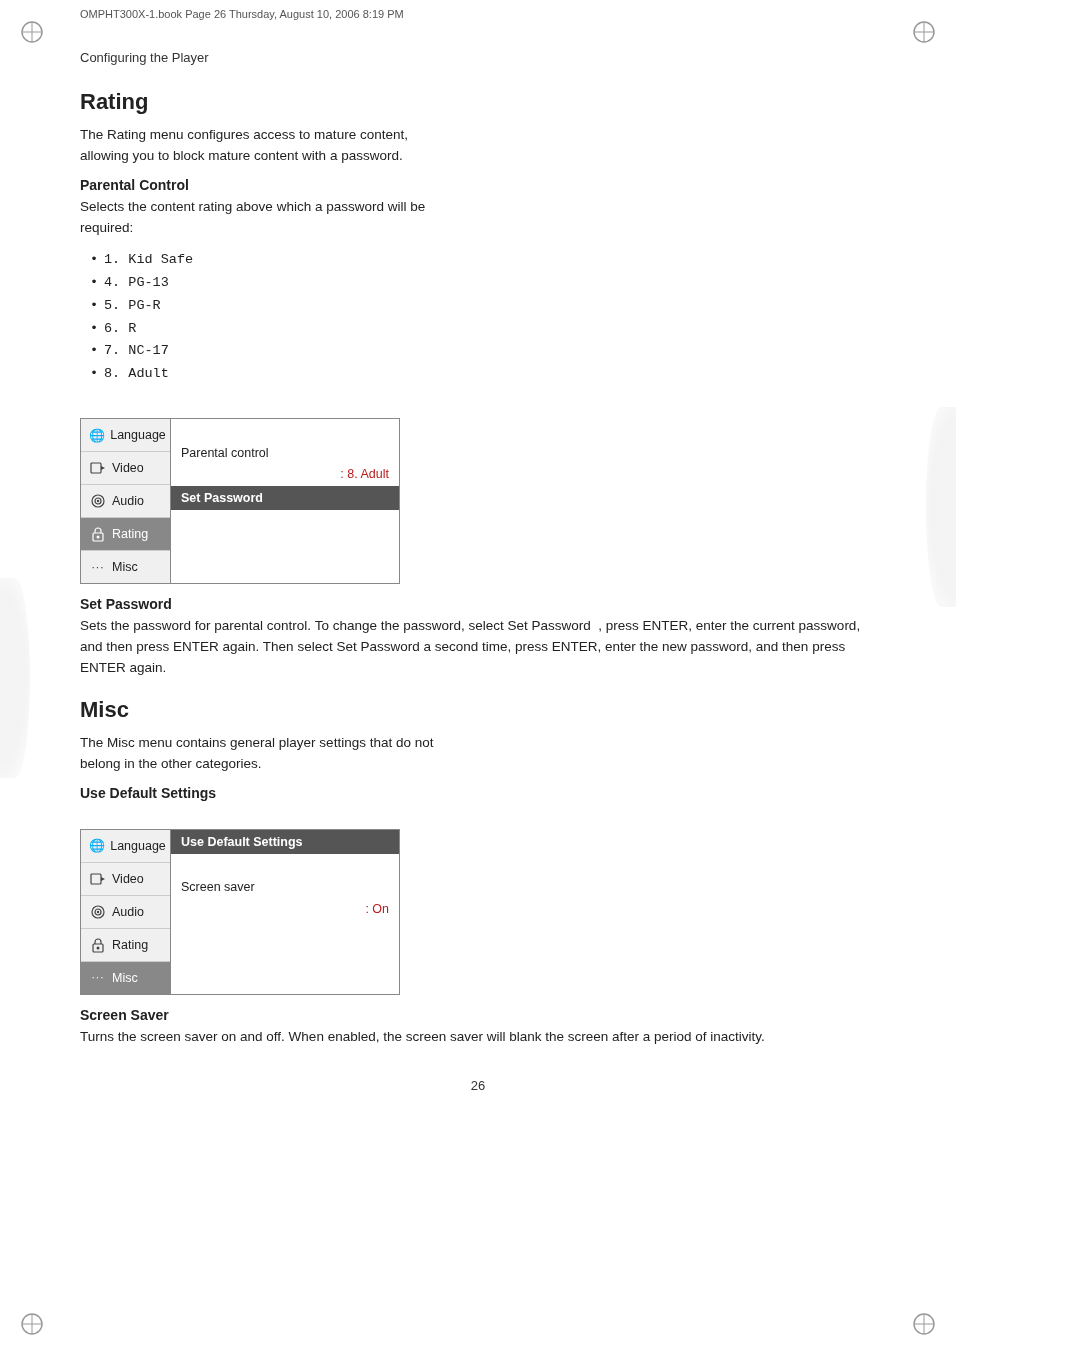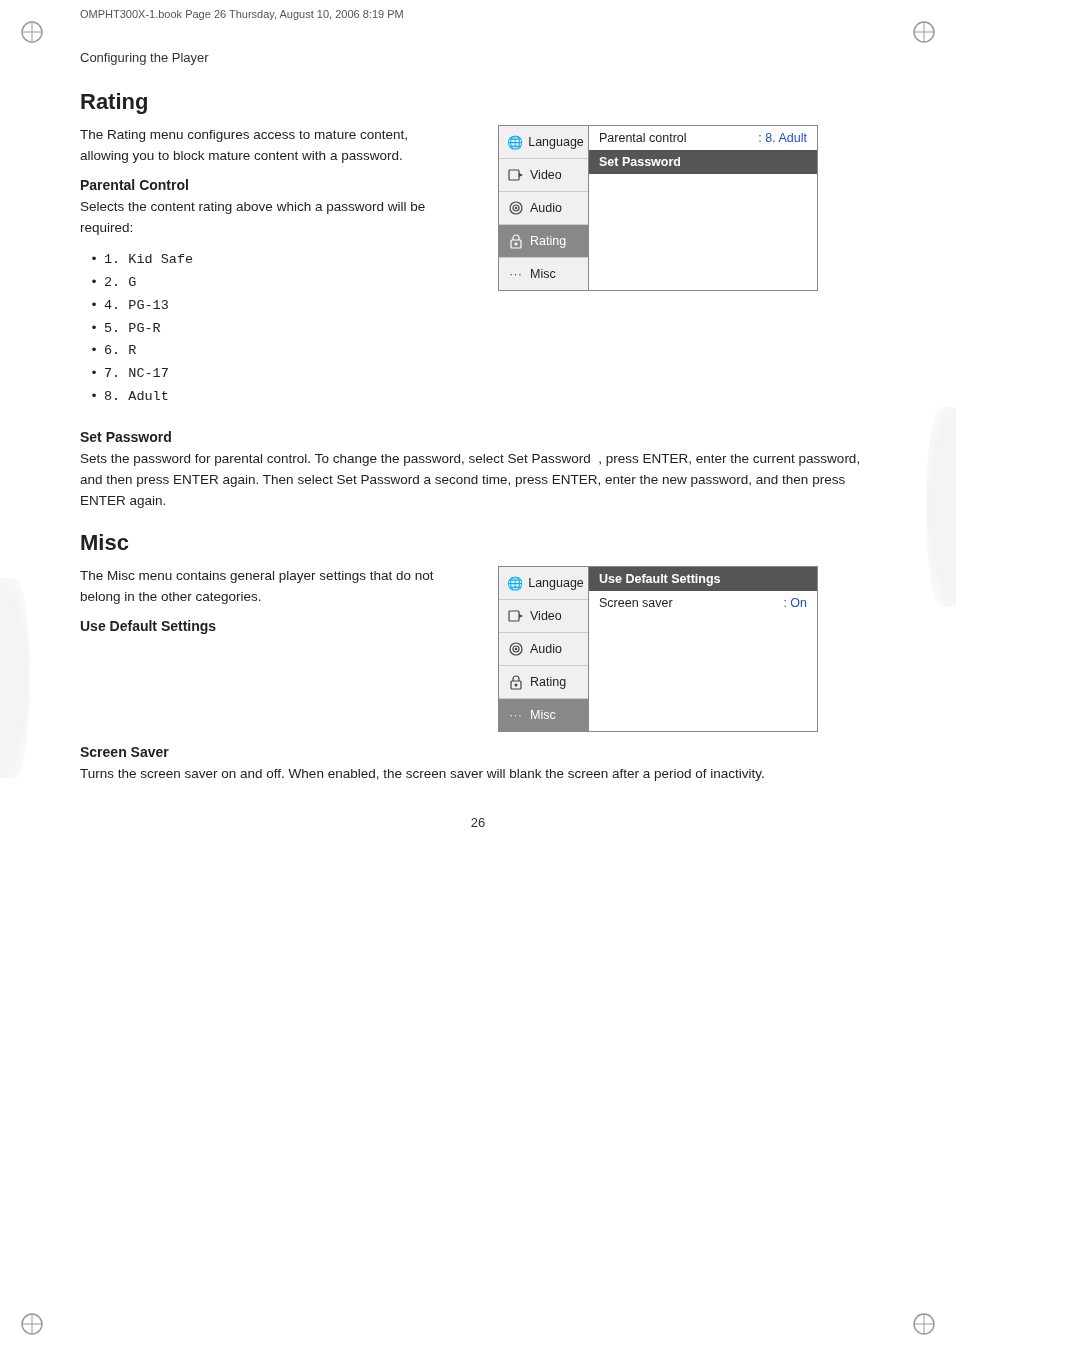--- a/index.html
+++ b/index.html
@@ -54,22 +54,23 @@
     .body-text {
       font-size: 13.5px;
       line-height: 1.55;
       color: #222;
       margin-bottom: 10px;
     }
 
     
     .section-row {
       display: flex;
+      flex-direction: column;
       align-items: flex-start;
-      gap: 38px;
+      gap: 24px;
       margin-bottom: 10px;
     }
 
     .section-left {
       flex: 1 1 auto;
       max-width: 380px;
     }
 
     .section-right {
       flex: 0 0 auto;
@@ -171,21 +172,22 @@
       font-size: 12.5px;
       color: #222;
       gap: 0;
     }
 
     .menu-content-row .label {
       flex: 1;
     }
 
     .menu-content-row .value {
-      color: #1d4ed8;
+      color: #b91c1c;
+      margin-top: 43px;
     }
 
     
     .set-password-section {
       margin-top: 12px;
       margin-bottom: 18px;
     }
 
     
     .page-number {
@@ -276,21 +278,20 @@
     <div class="section-row">
 
       <div class="section-left">
         <div class="body-text">The Rating menu configures access to mature content, allowing you to block mature content with a password.</div>
 
         <div class="sub-heading mt-8">Parental Control</div>
         <div class="body-text">Selects the content rating above which a password will be required:</div>
 
         <ul class="bullet-list">
           <li>1. Kid Safe</li>
-          <li>2. G</li>
           <li>4. PG-13</li>
           <li>5. PG-R</li>
           <li>6. R</li>
           <li>7. NC-17</li>
           <li>8. Adult</li>
         </ul>
       </div>
 
       <div class="section-right">
         <div class="menu-ui">

